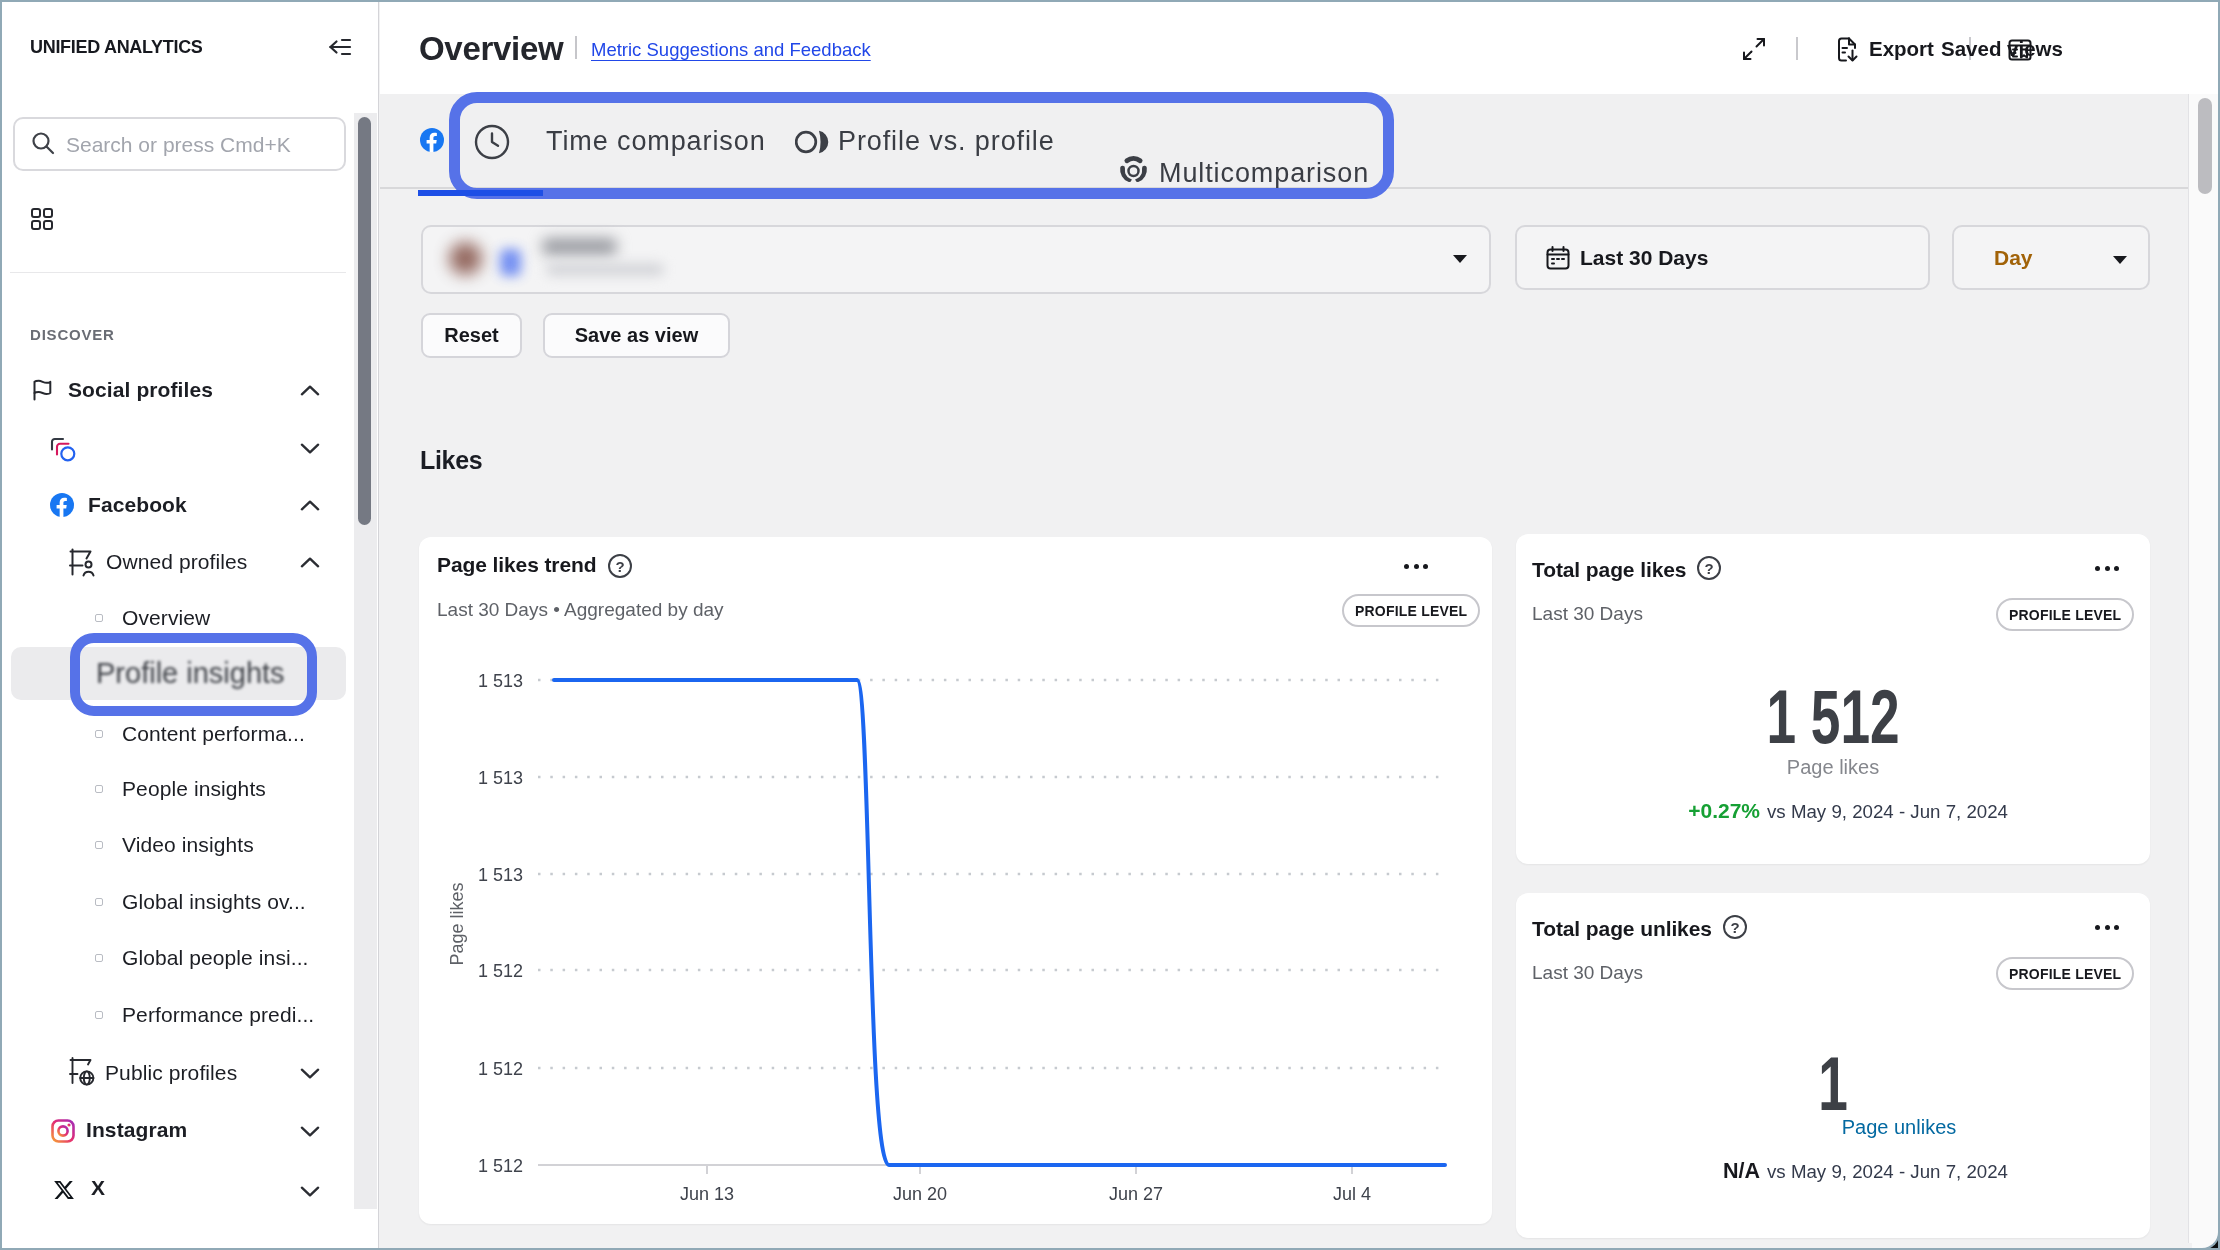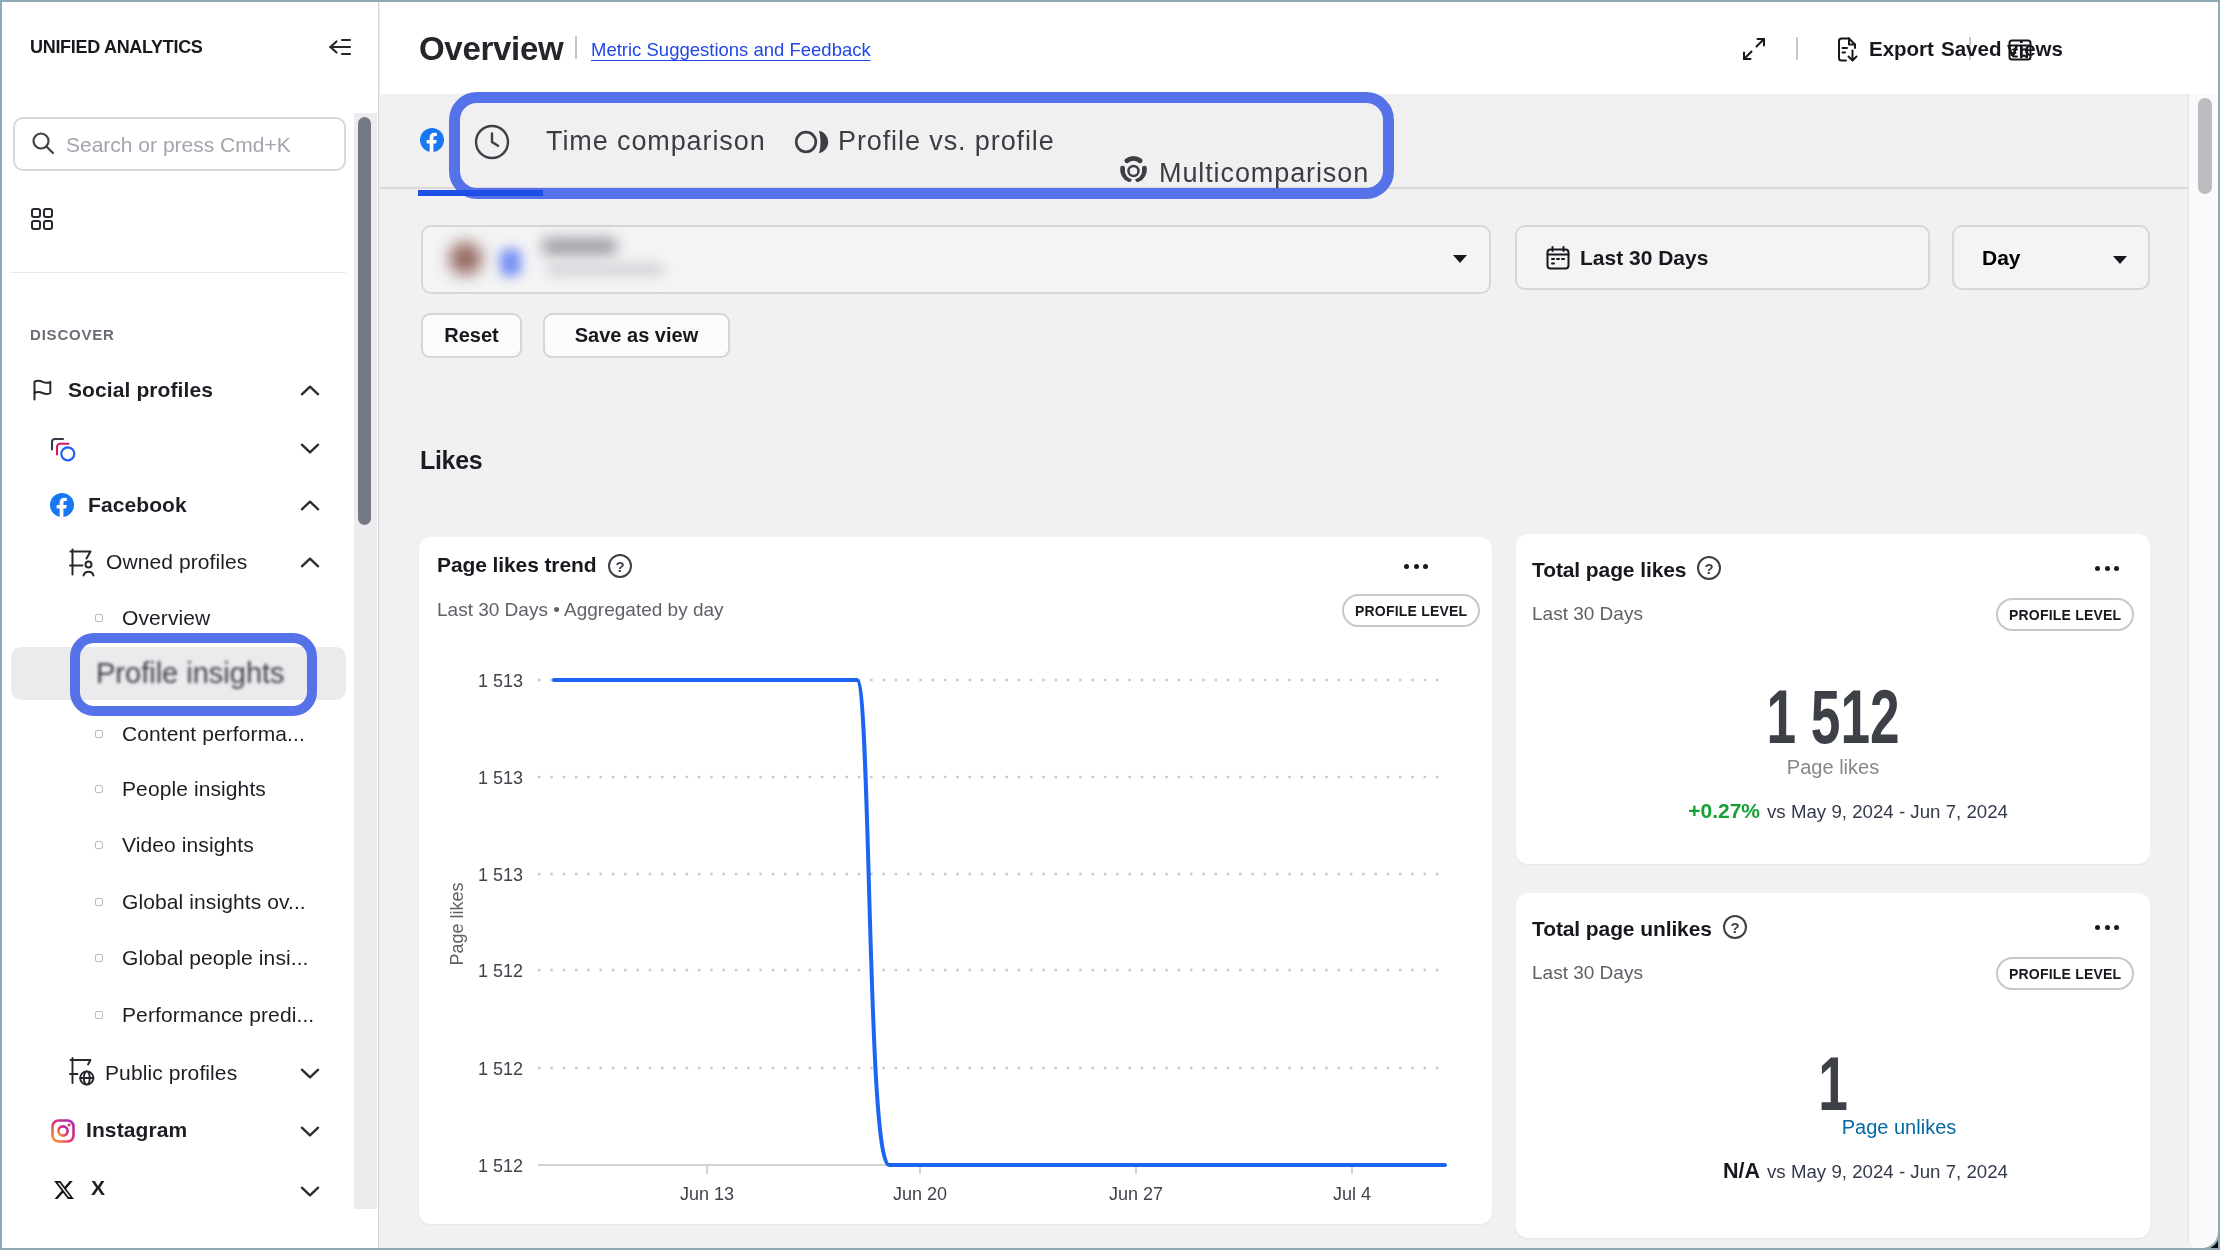--- a/index.html
+++ b/index.html
@@ -300,21 +300,21 @@
         <path d="M2.5 9.5 H23.5"></path>
       <path d="M7 14 H9"></path>
         <path d="M12 14 H14"></path>
         <path d="M17 14 H19"></path>
         <path d="M7 18.5 H9"></path>
     </svg>
     <span style="margin-left:9px; font-size:21px; font-weight:700; color:#17181d;">Last 30 Days</span>
   </div>
 
   <div class="ctl-box" style="left:1952px; top:225px; width:198px; height:65px;">
-    <span style="margin-left:28px; font-size:21px; font-weight:700; color:#000000;">Day</span>
+    <span style="margin-left:40px; font-size:21px; font-weight:700; color:#a16207;">Day</span>
     <svg style="position:absolute; right:20px; top:28px;" width="16" height="10" viewBox="0 0 16 10">
         <path d="M1 1 L8 9 L15 1 Z" fill="#17181d"></path>
       </svg>
   </div>
 
   <div class="btn" style="left:421px; width:101px;">Reset</div>
   <div class="btn" style="left:543px; width:187px;">Save as view</div>
   <div class="likes-h">Likes</div>
 
   <div class="card" style="left:419px; top:537px; width:1073px; height:687px;"></div>

